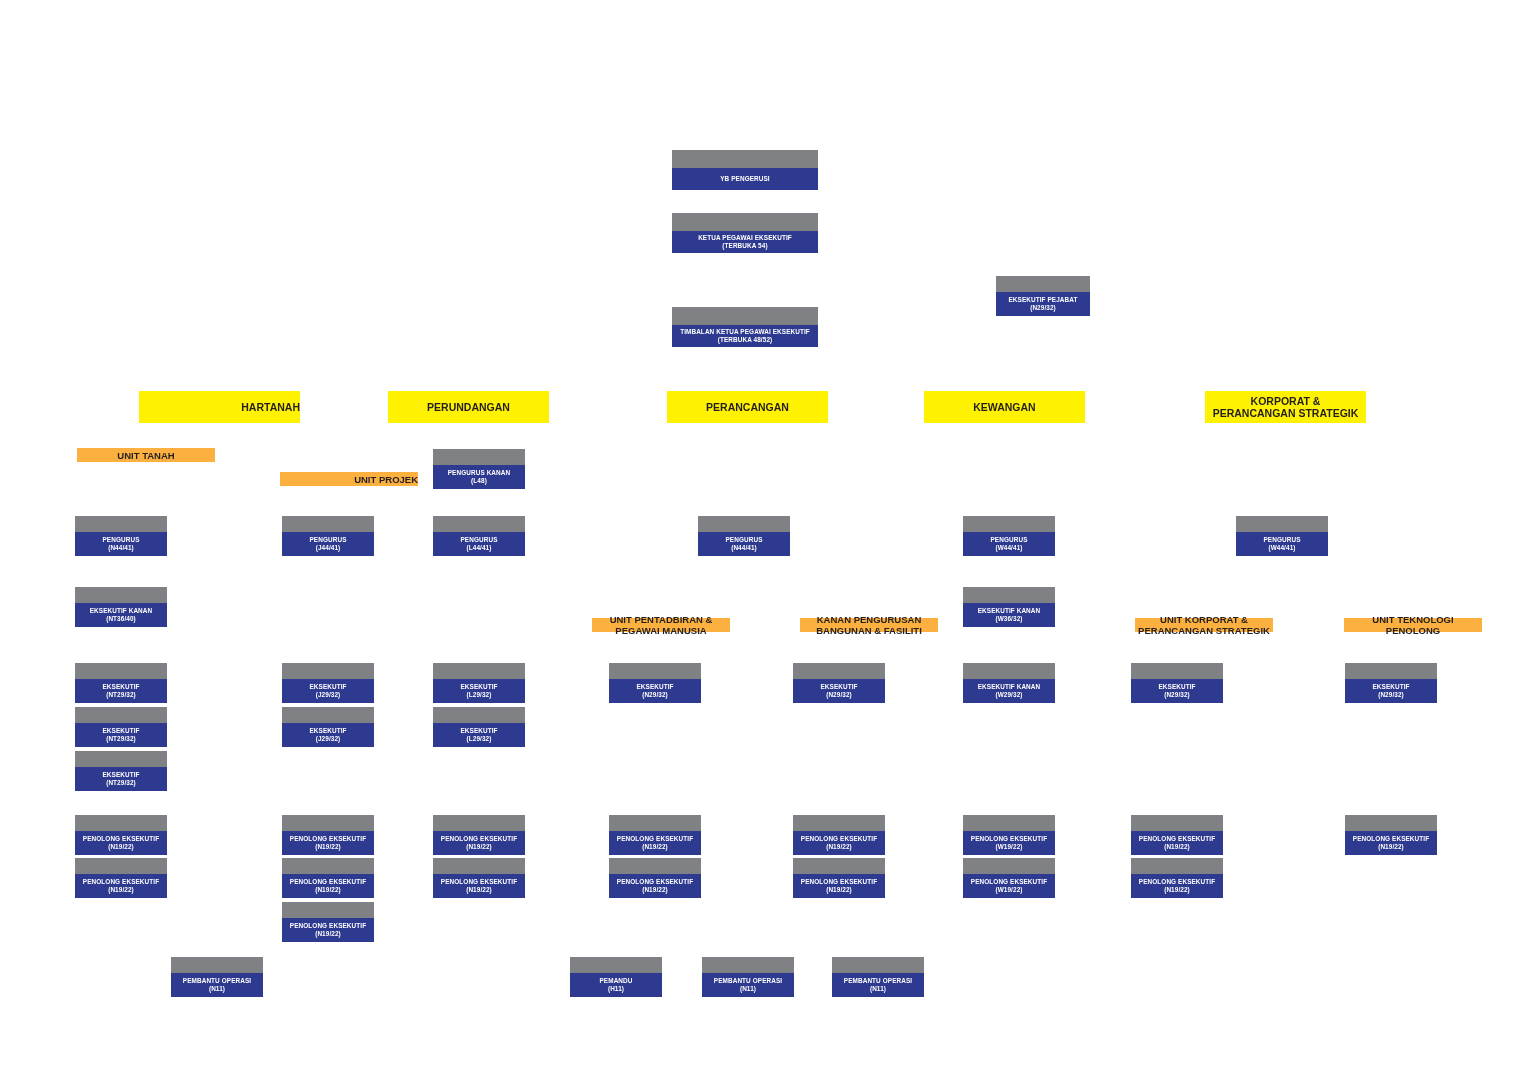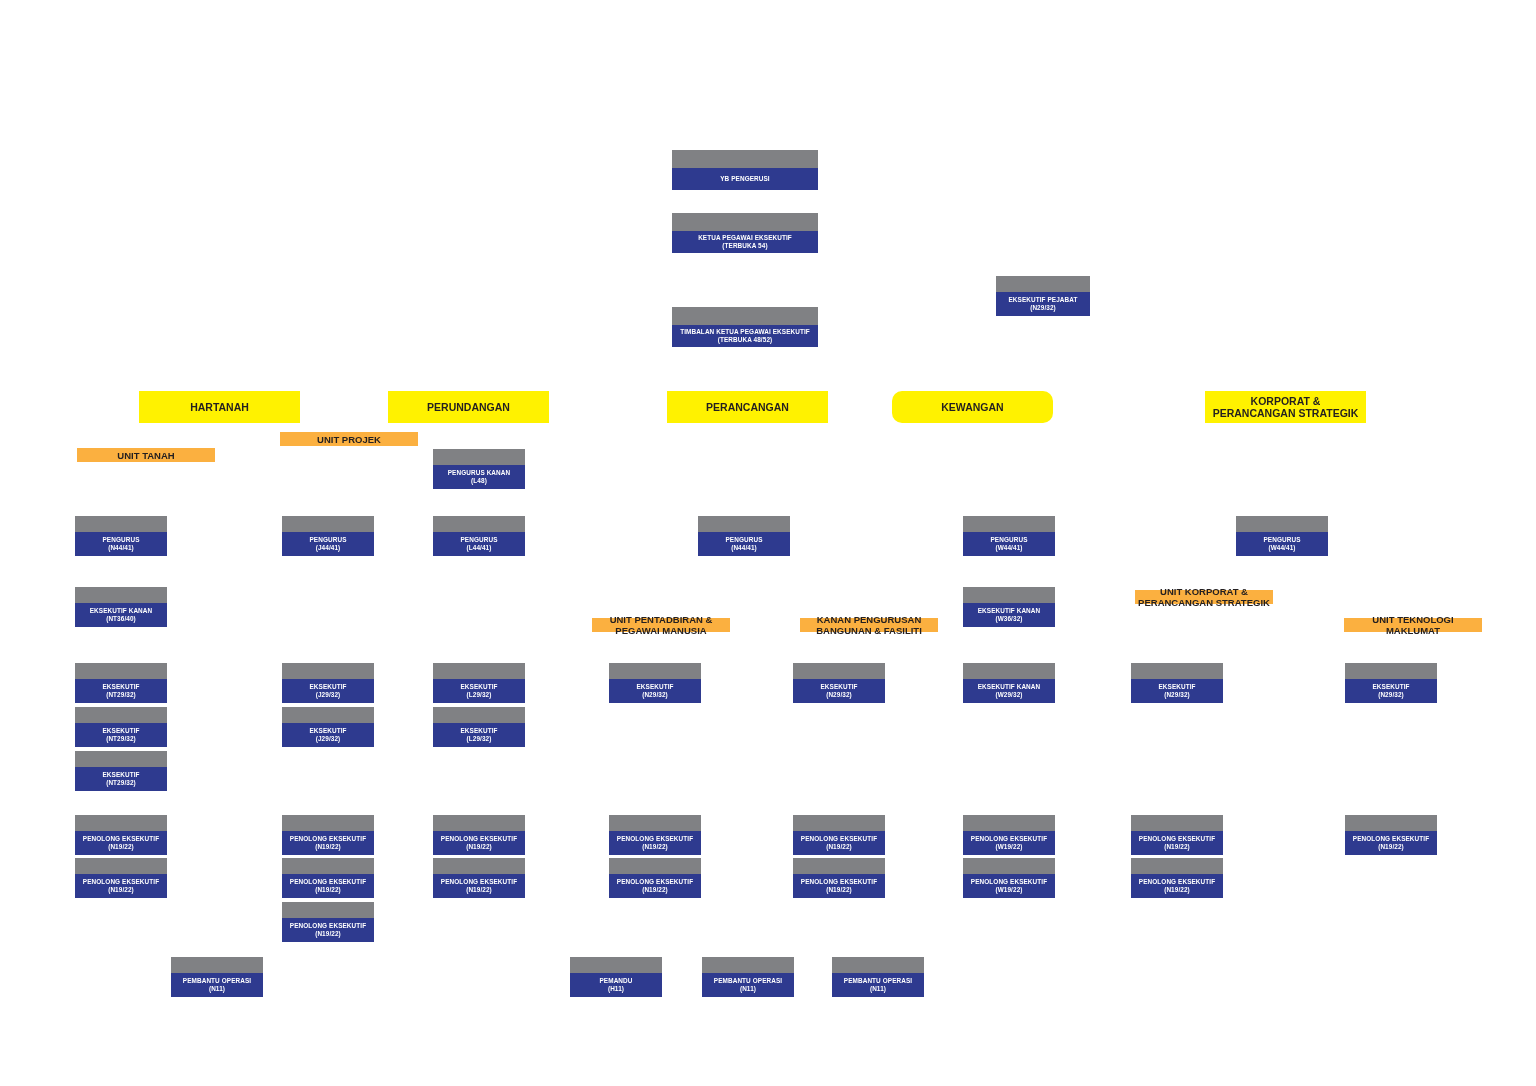--- a/index.html
+++ b/index.html
@@ -46,57 +46,57 @@
         <span>(TERBUKA 48/52)</span>
       </div>
     </div>
     <div class="post" style="left: 996px; top: 276px; width: 94px;">
       <div class="photo"></div>
       <div class="title">
         <span>EKSEKUTIF PEJABAT</span>
         <span>(N29/32)</span>
       </div>
     </div>
-    <div class="dept" style="left: 139px; top: 391px;">
+    <div class="dept" style="left: 139px; top: 391px; text-align: right;">
       <span>HARTANAH</span>
     </div>
     <div class="dept" style="left: 388px; top: 391px;">
       <span>PERUNDANGAN</span>
     </div>
     <div class="dept" style="left: 667px; top: 391px;">
       <span>PERANCANGAN</span>
     </div>
-    <div class="dept" style="left: 892px; top: 391px; border-radius: 10px;">
+    <div class="dept" style="left: 924px; top: 391px;">
       <span>KEWANGAN</span>
     </div>
     <div class="dept" style="left: 1205px; top: 391px;">
       <span>KORPORAT &amp;</span>
       <span>PERANCANGAN STRATEGIK</span>
     </div>
     <div class="unit" style="left: 49px; top: 448px;">
       <span>UNIT TANAH</span>
     </div>
-    <div class="unit" style="left: 252px; top: 432px;">
+    <div class="unit" style="left: 252px; top: 472px; text-align: right;">
       <span>UNIT PROJEK</span>
     </div>
     <div class="unit" style="left: 564px; top: 618px;">
       <span>UNIT PENTADBIRAN &amp;</span>
       <span>PEGAWAI MANUSIA</span>
     </div>
     <div class="unit" style="left: 772px; top: 618px;">
       <span>KANAN PENGURUSAN</span>
       <span>BANGUNAN &amp; FASILITI</span>
     </div>
-    <div class="unit" style="left: 1107px; top: 590px;">
+    <div class="unit" style="left: 1107px; top: 618px;">
       <span>UNIT KORPORAT &amp;</span>
       <span>PERANCANGAN STRATEGIK</span>
     </div>
     <div class="unit" style="left: 1316px; top: 618px;">
       <span>UNIT TEKNOLOGI</span>
-      <span>MAKLUMAT</span>
+      <span>PENOLONG</span>
     </div>
     <div class="post" style="left: 75px; top: 516px;">
       <div class="photo"></div>
       <div class="title">
         <span>PENGURUS</span>
         <span>(N44/41)</span>
       </div>
     </div>
     <div class="post" style="left: 75px; top: 587px;">
       <div class="photo"></div>

